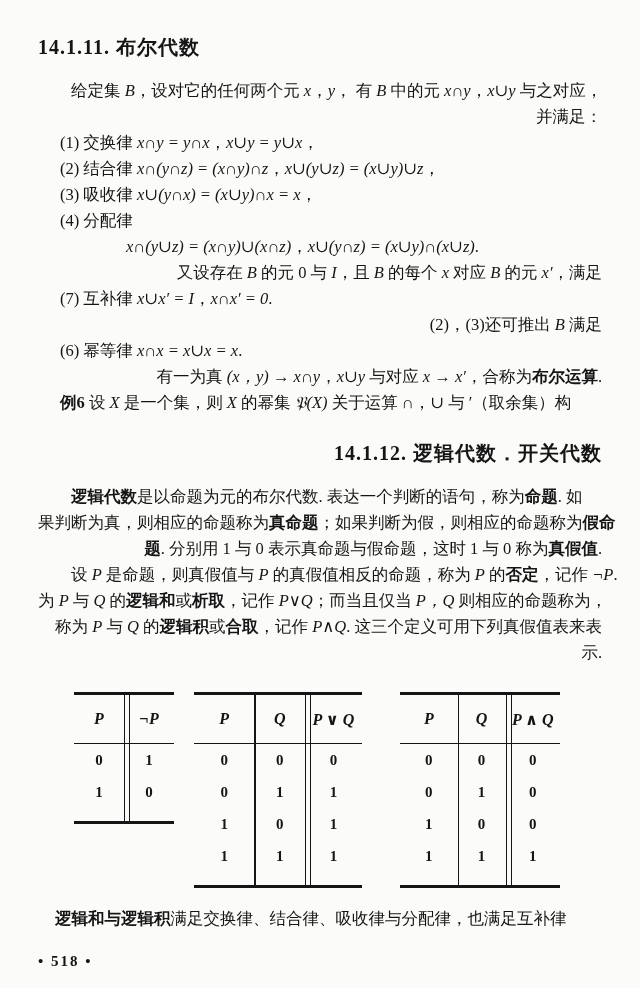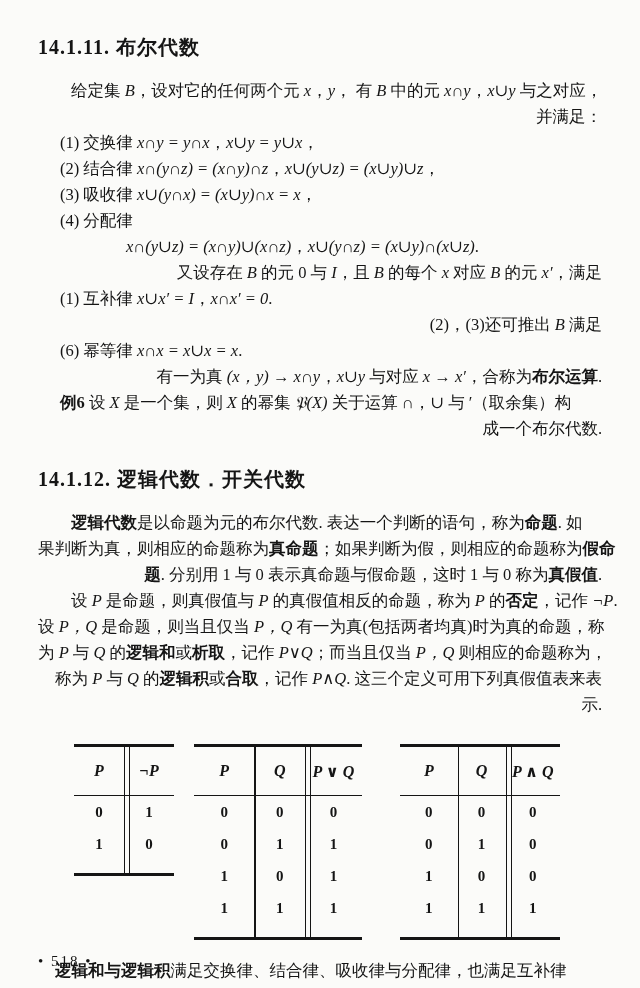--- a/index.html
+++ b/index.html
@@ -7,21 +7,21 @@
     width:640px;height:988px;overflow:hidden;
     background:#fbfbf9;color:#151515;
     font-family:"Liberation Serif","DejaVu Serif",serif;
     -webkit-font-smoothing:antialiased;
   }
   .page{box-sizing:border-box;width:640px;height:988px;padding:34px 38px 0 38px;position:relative;}
   h2.sec-title{
     font-size:20px;font-weight:bold;margin:0 0 17px 0;letter-spacing:1px;
     font-family:"Liberation Serif","DejaVu Serif",serif;
   }
-  h2.sec-title.second{margin-top:24px;}
+  h2.sec-title.second{margin-top:24px;text-align:right;}
   .body-block{font-size:16.5px;line-height:26px;margin-top:13px;}
   .line{white-space:nowrap;}
   .line.flush{padding-left:0;text-align:right;}
   .line.p{padding-left:33px;}
   .line.item{padding-left:22px;}
   .line.formula{padding-left:88px;}
   .bold{font-weight:bold;}
   .math{font-style:italic;}
   
   .tables{display:flex;align-items:flex-start;margin-top:26px;padding-left:36px;}
@@ -37,54 +37,52 @@
   .drow .tcell{font-weight:bold;font-size:15px;}
   .tcell{text-align:center;}
   .cols2 .tcell{width:50%;}
   .cols3 .tcell:nth-child(1){width:36%;}
   .cols3 .tcell:nth-child(2){width:30%;}
   .cols3 .tcell:nth-child(3){width:34%;}
   .vr{position:absolute;top:0;bottom:0;width:1.5px;background:#151515;}
   .vr.dbl{width:4px;background:transparent;border-left:1.5px solid #151515;border-right:1.5px solid #151515;}
   
   .footnote{margin-top:20px;padding-left:17px;font-size:16.5px;}
-  .pagenum{position:absolute;left:38px;bottom:18px;font-weight:normal;font-size:15px;letter-spacing:2px;margin-top:24px;}
+  .pagenum{position:absolute;left:38px;bottom:18px;font-weight:bold;font-size:15px;letter-spacing:2px;margin-top:24px;}
 </style>
 </head>
 <body>
 
 <div class="page">
 
   <h2 class="sec-title">14.1.11. 布尔代数</h2>
 
   <div class="body-block" id="sec0">
       <div class="line p"><span>给定集 </span><span class="math">B</span><span>，设对它的任何两个元 </span><span class="math">x</span><span>，</span><span class="math">y</span><span>， 有 </span><span class="math">B</span><span> 中的元 </span><span class="math">x∩y</span><span>，</span><span class="math">x∪y</span><span> 与之对应，</span></div>
       <div class="line flush"><span>并满足：</span></div>
       <div class="line item"><span>(1) 交换律 </span><span class="math">x∩y = y∩x</span><span>，</span><span class="math">x∪y = y∪x</span><span>，</span></div>
       <div class="line item"><span>(2) 结合律 </span><span class="math">x∩(y∩z) = (x∩y)∩z</span><span>，</span><span class="math">x∪(y∪z) = (x∪y)∪z</span><span>，</span></div>
       <div class="line item"><span>(3) 吸收律 </span><span class="math">x∪(y∩x) = (x∪y)∩x = x</span><span>，</span></div>
       <div class="line item"><span>(4) 分配律</span></div>
       <div class="line formula"><span class="math">x∩(y∪z) = (x∩y)∪(x∩z)</span><span>，</span><span class="math">x∪(y∩z) = (x∪y)∩(x∪z)</span><span>.</span></div>
       <div class="line flush"><span>又设存在 </span><span class="math">B</span><span> 的元 0 与 </span><span class="math">I</span><span>，且 </span><span class="math">B</span><span> 的每个 </span><span class="math">x</span><span> 对应 </span><span class="math">B</span><span> 的元 </span><span class="math">x′</span><span>，满足</span></div>
-      <div class="line item"><span>(1) 互补律 </span><span class="math">x∪x′ = I</span><span>，</span><span class="math">x∩x′ = 0</span><span>.</span></div>
+      <div class="line item"><span>(7) 互补律 </span><span class="math">x∪x′ = I</span><span>，</span><span class="math">x∩x′ = 0</span><span>.</span></div>
       <div class="line flush"><span>(2)，(3)还可推出 </span><span class="math">B</span><span> 满足</span></div>
       <div class="line item"><span>(6) 幂等律 </span><span class="math">x∩x = x∪x = x</span><span>.</span></div>
       <div class="line flush"><span>有一为真 </span><span class="math">(x，y) → x∩y</span><span>，</span><span class="math">x∪y</span><span> 与对应 </span><span class="math">x → x′</span><span>，合称为</span><span class="bold">布尔运算</span><span>.</span></div>
       <div class="line item"><span class="bold">例6</span><span>  设 </span><span class="math">X</span><span> 是一个集，则 </span><span class="math">X</span><span> 的幂集 </span><span class="math">𝔓(X)</span><span> 关于运算 ∩，∪ 与 ′（取余集）构</span></div>
-      <div class="line flush"><span>成一个布尔代数.</span></div>
     </div>
 
   <h2 class="sec-title second">14.1.12. 逻辑代数．开关代数</h2>
 
   <div class="body-block" id="sec1">
       <div class="line p"><span class="bold">逻辑代数</span><span>是以命题为元的布尔代数.  表达一个判断的语句，称为</span><span class="bold">命题</span><span>.  如</span></div>
       <div class="line flush"><span>果判断为真，则相应的命题称为</span><span class="bold">真命题</span><span>；如果判断为假，则相应的命题称为</span><span class="bold">假命</span></div>
       <div class="line flush"><span class="bold">题</span><span>. 分别用 1 与 0 表示真命题与假命题，这时 1 与 0 称为</span><span class="bold">真假值</span><span>.</span></div>
       <div class="line p"><span>设 </span><span class="math">P</span><span> 是命题，则真假值与 </span><span class="math">P</span><span> 的真假值相反的命题，称为 </span><span class="math">P</span><span> 的</span><span class="bold">否定</span><span>，记作 </span><span class="math">¬P</span><span>.</span></div>
-      <div class="line flush"><span>设 </span><span class="math">P，Q</span><span> 是命题，则当且仅当 </span><span class="math">P，Q</span><span> 有一为真(包括两者均真)时为真的命题，称</span></div>
       <div class="line flush"><span>为 </span><span class="math">P</span><span> 与 </span><span class="math">Q</span><span> 的</span><span class="bold">逻辑和</span><span>或</span><span class="bold">析取</span><span>，记作 </span><span class="math">P∨Q</span><span>；而当且仅当 </span><span class="math">P，Q</span><span> 则相应的命题称为，</span></div>
       <div class="line flush"><span>称为 </span><span class="math">P</span><span> 与 </span><span class="math">Q</span><span> 的</span><span class="bold">逻辑积</span><span>或</span><span class="bold">合取</span><span>，记作 </span><span class="math">P∧Q</span><span>.  这三个定义可用下列真假值表来表</span></div>
       <div class="line flush"><span>示.</span></div>
     </div>
 
   <div class="tables" id="tables">
       <div class="ttable cols2 t1">
         <div class="vr dbl" style="left: 50%;"></div>
         <div class="trow thead">
           <span class="tcell">P</span>

